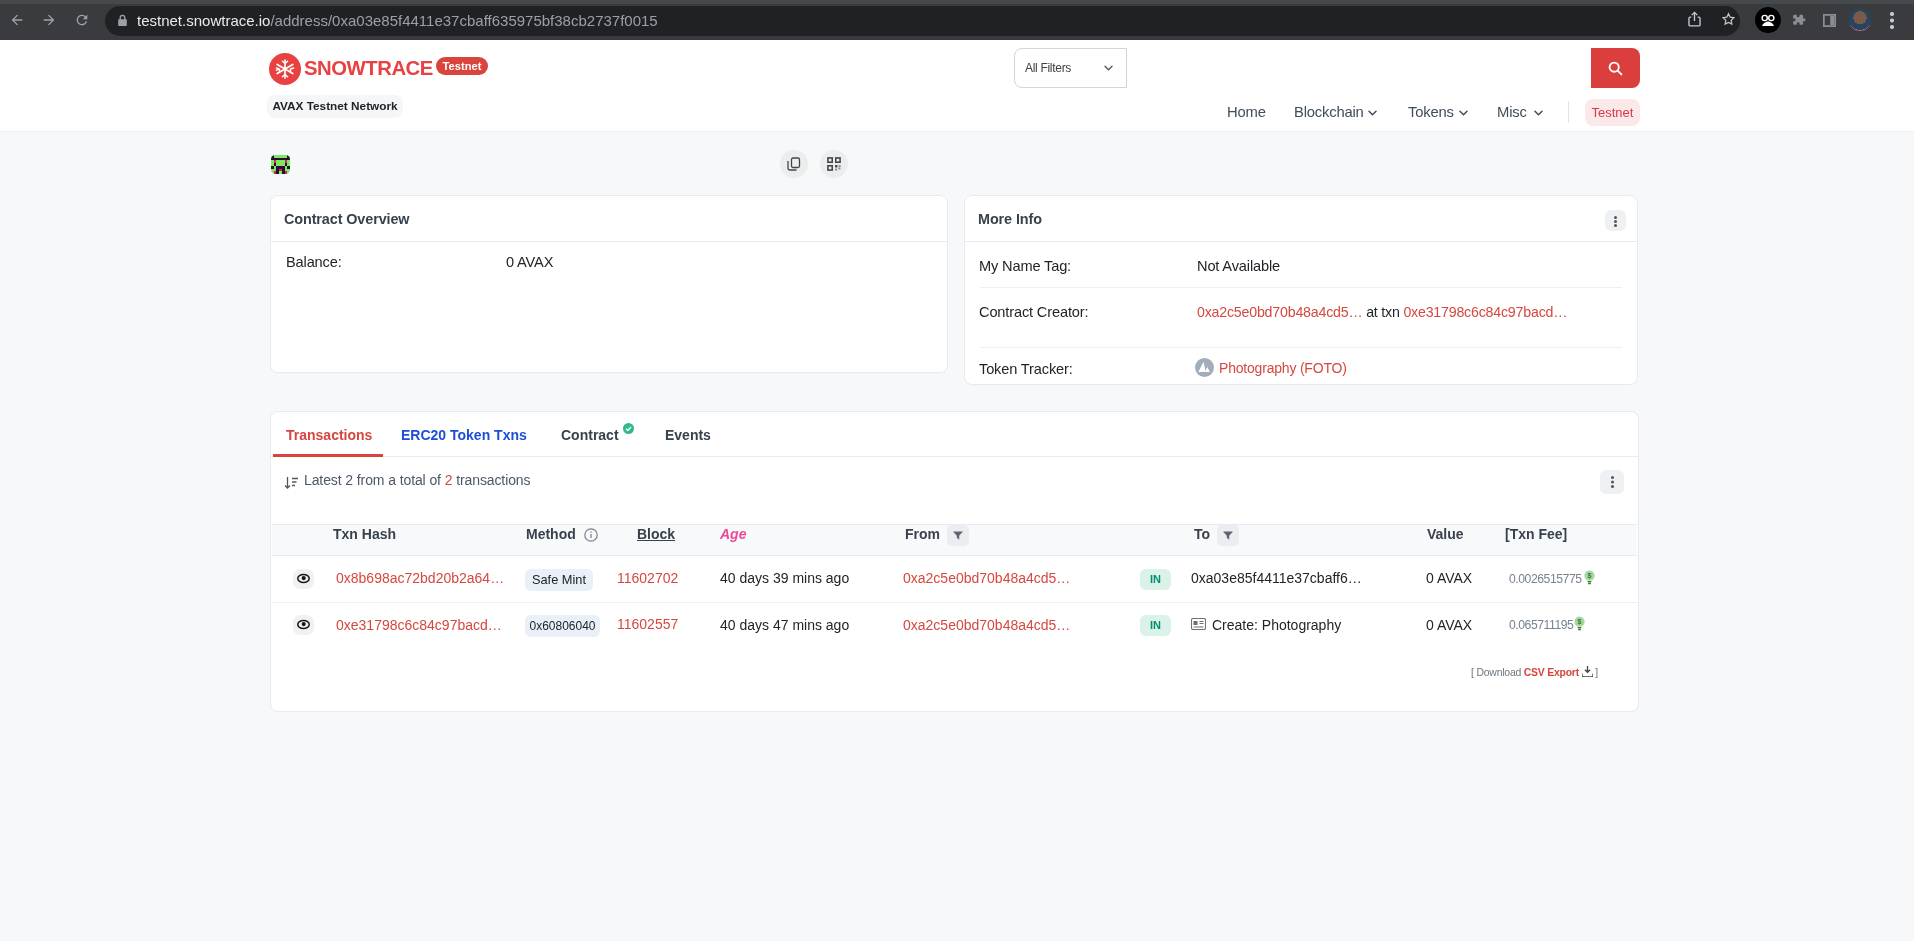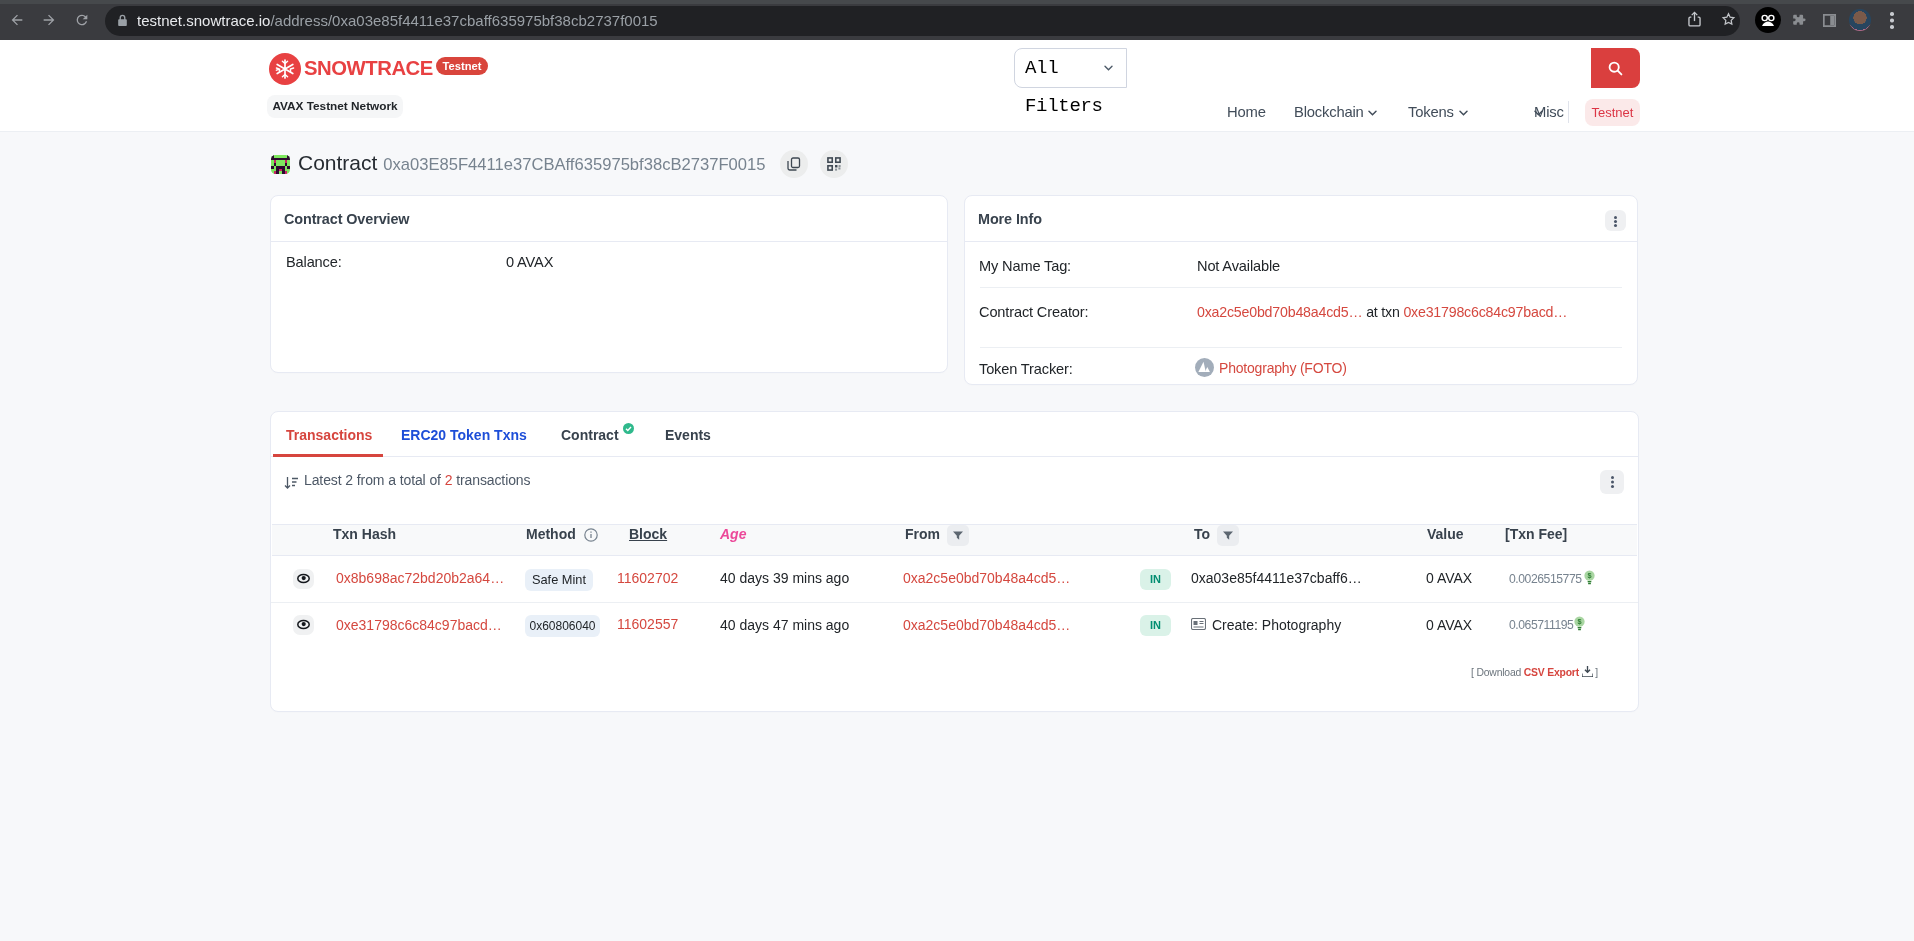--- a/index.html
+++ b/index.html
@@ -112,42 +112,42 @@
       <g stroke="#fff" stroke-width="1.7" stroke-linecap="round">
         <path d="M16 7v18M8.2 11.5l15.6 9M8.2 20.5l15.6-9"></path>
         <path d="M13.4 8.2L16 10.6l2.6-2.4M13.4 23.8L16 21.4l2.6 2.4M7.4 15l3.2 1.2L10.4 19M24.6 15l-3.2 1.2.2 2.8M7.4 17.2l3-.9M24.6 14.9l-3 .9" fill="none" stroke-width="1.4"></path>
       </g>
     </svg>
     <div class="abs" style="left:304px;top:17px;font-size:20.3px;font-weight:700;color:#e84142;letter-spacing:-0.45px;">SNOWTRACE</div>
     <div class="abs" style="left:436px;top:17px;width:52px;height:18px;background:#d9453c;border-radius:9px;color:#fff;font-size:11.2px;font-weight:700;text-align:center;line-height:18px;">Testnet</div>
     <div id="avaxchip">AVAX Testnet Network</div>
 
     <div id="filterbox">
-      <div class="abs" style="left:10px;top:0;height:38px;line-height:38px;font-size:19px;letter-spacing:-0.3px;color:#000000;font-family:Liberation Mono, monospace;">All Filters</div>
+      <div class="abs" style="left:10px;top:0;height:38px;line-height:38px;font-size:12px;letter-spacing:-0.3px;color:#404040;">All Filters</div>
       <svg class="abs" style="left:89px;top:16px" width="9" height="7" viewBox="0 0 10 8">
           <path d="M1 1.5l4 4 4-4" fill="none" stroke="#4d5a68" stroke-width="1.6" stroke-linecap="round"></path>
         </svg>
     </div>
     <div id="searchbtn">
       <svg class="abs" style="left:17px;top:13px" width="15" height="15" viewBox="0 0 17 17">
           <circle cx="7" cy="7" r="5.2" fill="none" stroke="#fff" stroke-width="2.1"></circle>
           <path d="M11 11L15.2 15.2" stroke="#fff" stroke-width="2.1" stroke-linecap="round"></path>
         </svg>
     </div>
 
     <div class="navitem" style="left:1227px;">Home</div>
     <div class="navitem" style="left:1294px;">Blockchain</div>
     <svg class="abs" style="left:1368px;top:70px" width="9" height="7" viewBox="0 0 10 8">
         <path d="M1 1.5l4 4 4-4" fill="none" stroke="#414c59" stroke-width="1.7" stroke-linecap="round"></path>
       </svg>
     <div class="navitem" style="left:1408px;">Tokens</div>
     <svg class="abs" style="left:1459px;top:70px" width="9" height="7" viewBox="0 0 10 8">
         <path d="M1 1.5l4 4 4-4" fill="none" stroke="#414c59" stroke-width="1.7" stroke-linecap="round"></path>
       </svg>
-    <div class="navitem" style="left:1497px;margin-left:37px;">Misc</div>
+    <div class="navitem" style="left:1497px;">Misc</div>
     <svg class="abs" style="left:1534px;top:70px" width="9" height="7" viewBox="0 0 10 8">
         <path d="M1 1.5l4 4 4-4" fill="none" stroke="#414c59" stroke-width="1.7" stroke-linecap="round"></path>
       </svg>
     <div class="abs" style="left:1568px;top:61px;width:1px;height:22px;background:#e0e3eb;"></div>
     <div id="testnetpill">Testnet</div>
   </div>
 
   <svg class="abs" style="left:271px;top:155px;border-radius:4.5px" width="19" height="19" viewBox="0 0 7 7" shape-rendering="crispEdges">
     <rect width="7" height="7" fill="#7ee85e"></rect>
     <rect x="0" y="0" width="1" height="1" fill="#2b0b2e"></rect>
@@ -161,21 +161,20 @@
       <rect x="6" y="4" width="1" height="1" fill="#2b0b2e"></rect>
     <rect x="2" y="4" width="3" height="1" fill="#2b0b2e"></rect>
     <rect x="2" y="5" width="1" height="1" fill="#2b0b2e"></rect>
       <rect x="4" y="5" width="1" height="1" fill="#2b0b2e"></rect>
       <rect x="3" y="5" width="1" height="1" fill="#c72365"></rect>
     <rect x="1" y="6" width="1" height="1" fill="#c72365"></rect>
       <rect x="5" y="6" width="1" height="1" fill="#c72365"></rect>
     <rect x="2" y="6" width="1" height="1" fill="#2b0b2e"></rect>
       <rect x="4" y="6" width="1" height="1" fill="#2b0b2e"></rect>
   </svg>
-  <div class="abs" style="left:298px;top:148px;height:30px;line-height:30px;font-size:21px;color:#262b31;">Contract <span style="font-size:16.6px;color:#77838f;">0xa03E85F4411e37CBAff635975bf38cB2737F0015</span></div>
 
   <div class="abs" style="left:780px;top:150px;width:28px;height:28px;border-radius:50%;background:#eceded;"></div>
   <svg class="abs" style="left:787px;top:157px" width="14" height="14" viewBox="0 0 14 14">
       <g fill="none" stroke="#3e4852" stroke-width="1.3">
         <rect x="4.5" y="1" width="8" height="9.5" rx="1.5"></rect>
         <path d="M9.5 13H2.8A1.8 1.8 0 0 1 1 11.2V4"></path>
       </g>
     </svg>
 
   <div class="abs" style="left:820px;top:150px;width:28px;height:28px;border-radius:50%;background:#eceded;"></div>
@@ -245,21 +244,21 @@
     <div class="dotbtn" style="right:14px;top:58px;width:24px;height:24px;"></div>
     <div class="abs" style="right:24.5px;top:64px;width:3px;height:3px;border-radius:50%;background:#4a5568;box-shadow:0 4.5px 0 #4a5568,0 9px 0 #4a5568;"></div>
 
     <div class="abs" style="left:1px;top:112px;right:1px;height:32px;background:#f8f9fa;border-top:1px solid #e7eaf3;border-bottom:1px solid #e7eaf3;"></div>
     <div class="th" style="left:62px;top:106px;">Txn Hash</div>
     <div class="th" style="left:255px;top:106px;">Method</div>
     <svg class="abs" style="left:313px;top:116px" width="14" height="14" viewBox="0 0 14 14">
         <circle cx="7" cy="7" r="6.2" fill="none" stroke="#77838f" stroke-width="1.2"></circle>
         <path d="M7 6v4M7 3.6v1.2" stroke="#77838f" stroke-width="1.3"></path>
       </svg>
-    <div class="th" style="left:358px;top:106px;text-decoration:underline;">Block</div>
+    <div class="th" style="left:366px;top:106px;text-decoration:underline;">Block</div>
     <div class="th" style="left:449px;top:106px;color:#ec4899;font-style:italic;">Age</div>
     <div class="th" style="left:634px;top:106px;">From</div>
     <div class="abs" style="left:676px;top:113px;width:22px;height:21px;background:#ebedf0;border-radius:5px;"></div>
     <svg class="abs" style="left:682px;top:119px" width="10" height="10" viewBox="0 0 11 10">
         <path d="M0 0h11L6.8 4.6v4.6L4.2 7V4.6z" fill="#5c6670"></path>
       </svg>
     <div class="th" style="left:923px;top:106px;">To</div>
     <div class="abs" style="left:946px;top:113px;width:22px;height:21px;background:#ebedf0;border-radius:5px;"></div>
     <svg class="abs" style="left:952px;top:119px" width="10" height="10" viewBox="0 0 11 10">
         <path d="M0 0h11L6.8 4.6v4.6L4.2 7V4.6z" fill="#5c6670"></path>

